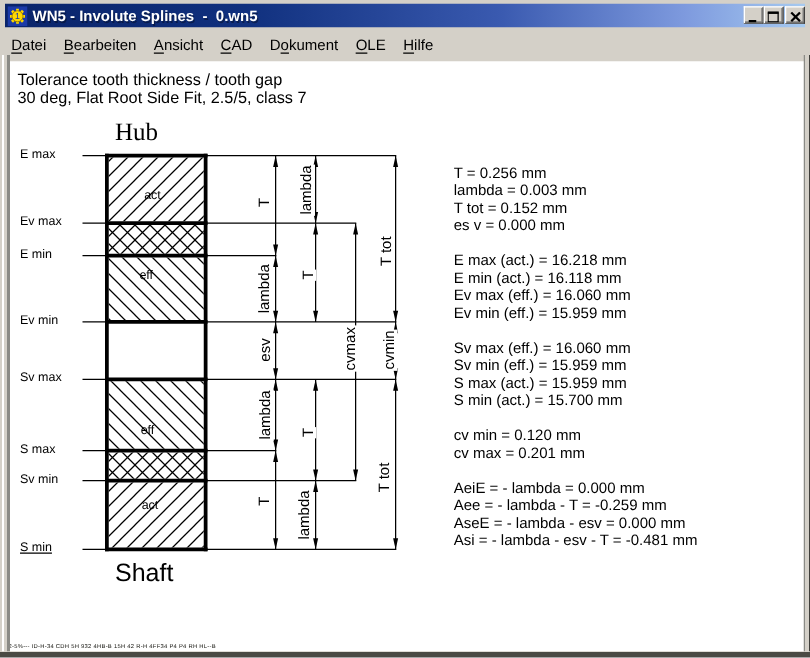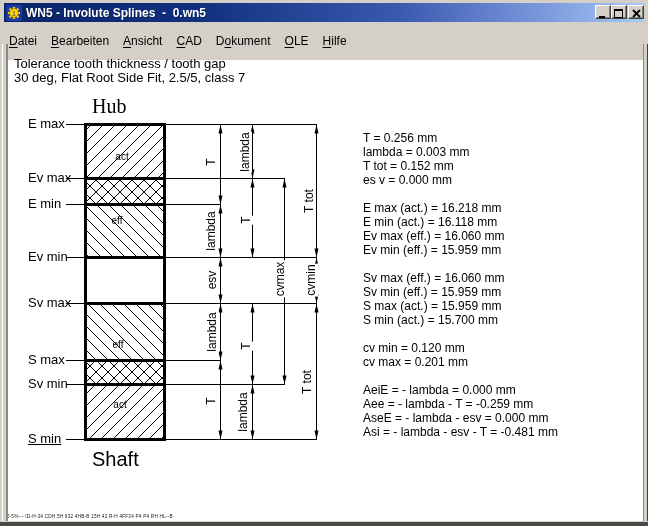--- a/index.html
+++ b/index.html
@@ -17,32 +17,32 @@
     background:linear-gradient(90deg,#0a246a 0%,#10307e 30%,#3a5ab0 62%,#7e9ade 85%,#a6caf0 100%);
     display:flex;align-items:center;color:#fff;}
   .app-icon{width:16px;height:16px;margin-left:2px;flex:0 0 auto;}
   .title-text{font-size:12px;font-weight:bold;margin-left:4px;white-space:pre;
     text-shadow:1px 1px 0 rgba(0,0,0,.35);}
   .tb-btn{position:absolute;top:2px;width:16px;height:14px;background:#d4d0c8;
     border:1px solid;border-color:#fff #404040 #404040 #fff;
     box-shadow:inset -1px -1px 0 #808080;padding:0;}
   .tb-btn svg{display:block;margin:2px auto 0;}
   #btn-min{right:33px}#btn-max{right:17px}#btn-close{right:0}
-  .menubar{position:absolute;left:2px;top:22px;width:644px;height:38px;
+  .menubar{position:absolute;left:2px;top:22px;width:644px;height:27px;
     display:flex;align-items:center;font-size:12px;background:#d4d0c8;}
   .menu-item{padding:2px 7px;white-space:pre;}
   .menu-item u{text-underline-offset:2px;}
   
   .heading-line{position:absolute;font-size:13px;line-height:14px;white-space:pre;}
   #heading1{left:14px;top:57px;}
   #heading2{left:14px;top:71px;}
   .big-label{position:absolute;font-size:20px;line-height:22px;}
   #hub-label{left:92px;top:95px;font-family:Liberation Serif, serif;}
   #shaft-label{left:92px;top:448px;}
-  .level-label{position:absolute;left:28px;font-size:13px;line-height:16px;white-space:pre;}
+  .level-label{position:absolute;left:16px;font-size:10px;line-height:16px;white-space:pre;}
   .zone-label{position:absolute;font-size:10px;line-height:14px;transform:translate(-50%,-50%);}
   .dim-label{position:absolute;font-size:12px;line-height:12px;background:#fff;padding:1px 1px;
     white-space:pre;transform:translate(-50%,-50%) rotate(-90deg);}
   .result-line{position:absolute;left:363px;font-size:12px;line-height:14px;white-space:pre;}
   .fineprint{position:absolute;left:5px;top:514px;font-size:9px;letter-spacing:.4px;color:#15150f;
     white-space:pre;transform:scale(.52,.5);transform-origin:0 0;}
   .diagram-svg{position:absolute;left:0;top:0;pointer-events:none;}
 </style>
 </head>
 <body>

